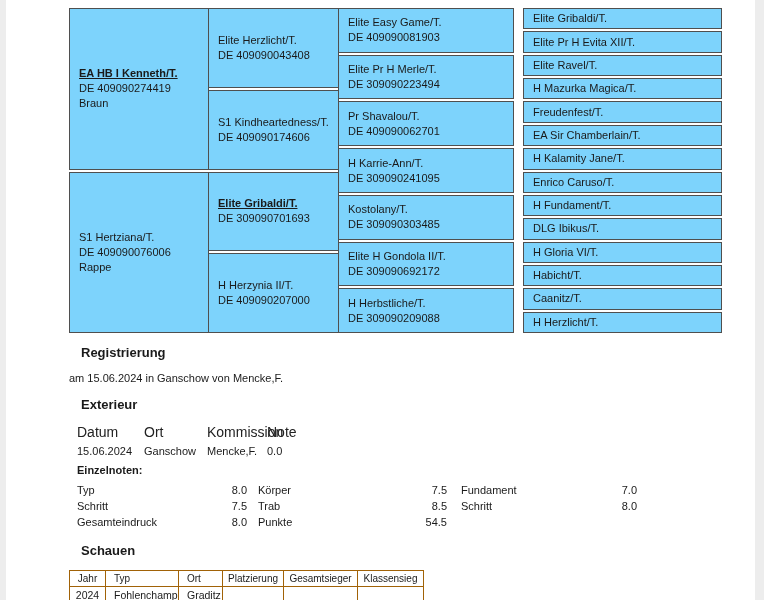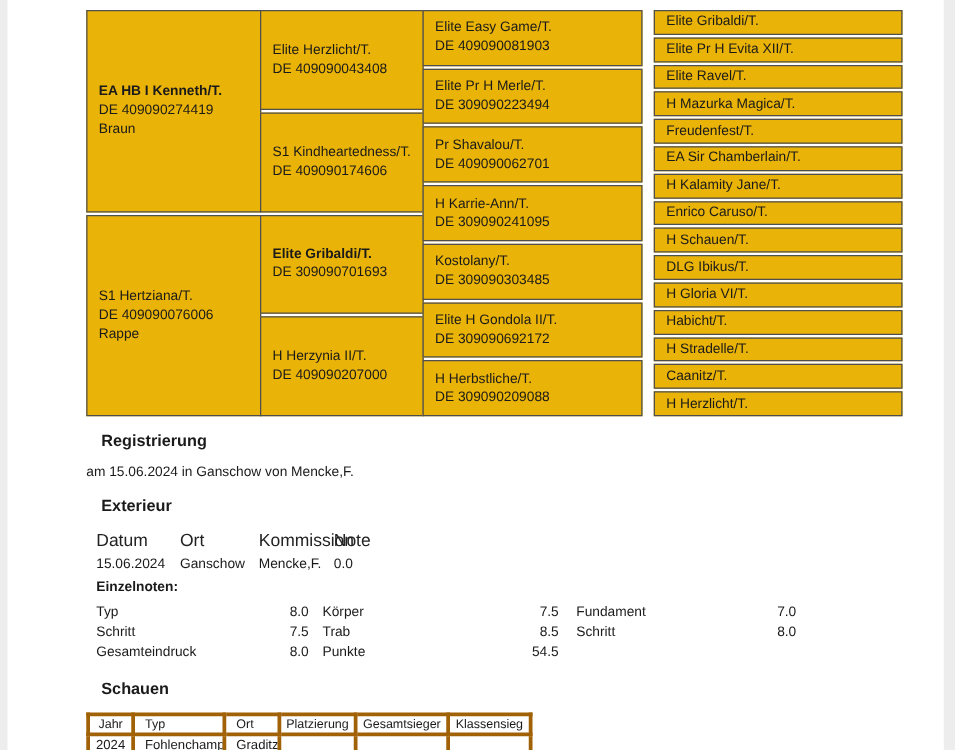--- a/index.html
+++ b/index.html
@@ -17,27 +17,27 @@
     position:absolute;left:69px;top:8px;width:653px;height:325px;
     display:flex;
   }
   .pcol{display:flex;flex-direction:column;gap:2px;box-sizing:border-box;}
   .pcol1{width:140px;}
   .pcol2{width:131px;margin-left:-1px;}
   .pcol3{width:176px;margin-left:-1px;}
   .pspacer{width:9px;}
   .pcol4{flex:1;}
   .cell{
-    flex:1;border:1px solid #4f4f4f;background:#eab308;box-sizing:border-box;
+    flex:1;border:1px solid #4f4f4f;background:#7dd3fc;box-sizing:border-box;
     display:flex;flex-direction:column;justify-content:center;
     padding-left:9px;padding-right:4px;
     font-size:11px;line-height:15px;
   }
   .cell .nm,.cell .num,.cell .clr{white-space:nowrap;overflow:hidden;}
-  .bold-name .nm{font-weight:bold;}
+  .bold-name .nm{font-weight:bold;text-decoration:underline;}
   .bold-num .num{font-weight:bold;}
 
   
   .content{position:absolute;left:69px;top:340px;width:653px;}
   .h1{font-size:13px;font-weight:bold;margin:12px;}
   .h-reg{margin-top:5px;}
   .reg-text{font-size:11px;margin-top:9px;}
   .h-ext{margin-top:13px;}
 
   .info-table{margin:10px 0 0 8px;display:grid;grid-template-columns:67px 63px 60px 40px;row-gap:5px;}
@@ -50,21 +50,21 @@
     grid-template-columns:100px 70px 11px 110px 79px 14px 100px 76px;
     font-size:11px;line-height:16px;
   }
   .grades .val{text-align:right;}
 
   .h-sch{margin-top:13px;}
   table.schauen{
     border-collapse:collapse;margin-top:8px;table-layout:fixed;width:354px;
   }
   table.schauen th,table.schauen td{
-    border:3px solid #a16207;font-weight:normal;box-sizing:border-box;
+    border:1px solid #a16207;font-weight:normal;box-sizing:border-box;
     padding:0;white-space:nowrap;overflow:hidden;margin-top:16px;
   }
   table.schauen th{font-size:10px;height:16px;text-align:center;}
   table.schauen td{font-size:10.5px;height:17px;text-align:center;}
   table.schauen .al{text-align:left;padding-left:8px;}
   col.c-jahr{width:36px;} col.c-typ{width:73px;} col.c-ort{width:44px;}
   col.c-plz{width:61px;} col.c-ges{width:74px;} col.c-kls{width:66px;}
 </style>
 </head>
 <body>
@@ -141,25 +141,24 @@
 
   <div class="pcol pcol4">
     <div class="cell">Elite Gribaldi/T.</div>
     <div class="cell">Elite Pr H Evita XII/T.</div>
     <div class="cell">Elite Ravel/T.</div>
     <div class="cell">H Mazurka Magica/T.</div>
     <div class="cell">Freudenfest/T.</div>
     <div class="cell">EA Sir Chamberlain/T.</div>
     <div class="cell">H Kalamity Jane/T.</div>
     <div class="cell">Enrico Caruso/T.</div>
-    <div class="cell">H Schauen/T.</div>
+    <div class="cell">H Fundament/T.</div>
     <div class="cell">DLG Ibikus/T.</div>
     <div class="cell">H Gloria VI/T.</div>
     <div class="cell">Habicht/T.</div>
-    <div class="cell">H Stradelle/T.</div>
     <div class="cell">Caanitz/T.</div>
     <div class="cell">H Herzlicht/T.</div>
   </div>
 </div>
 
 <div class="content">
 
   <div class="h1 h-reg">Registrierung</div>
   <div class="reg-text">am 15.06.2024 in Ganschow von Mencke,F.</div>
 

